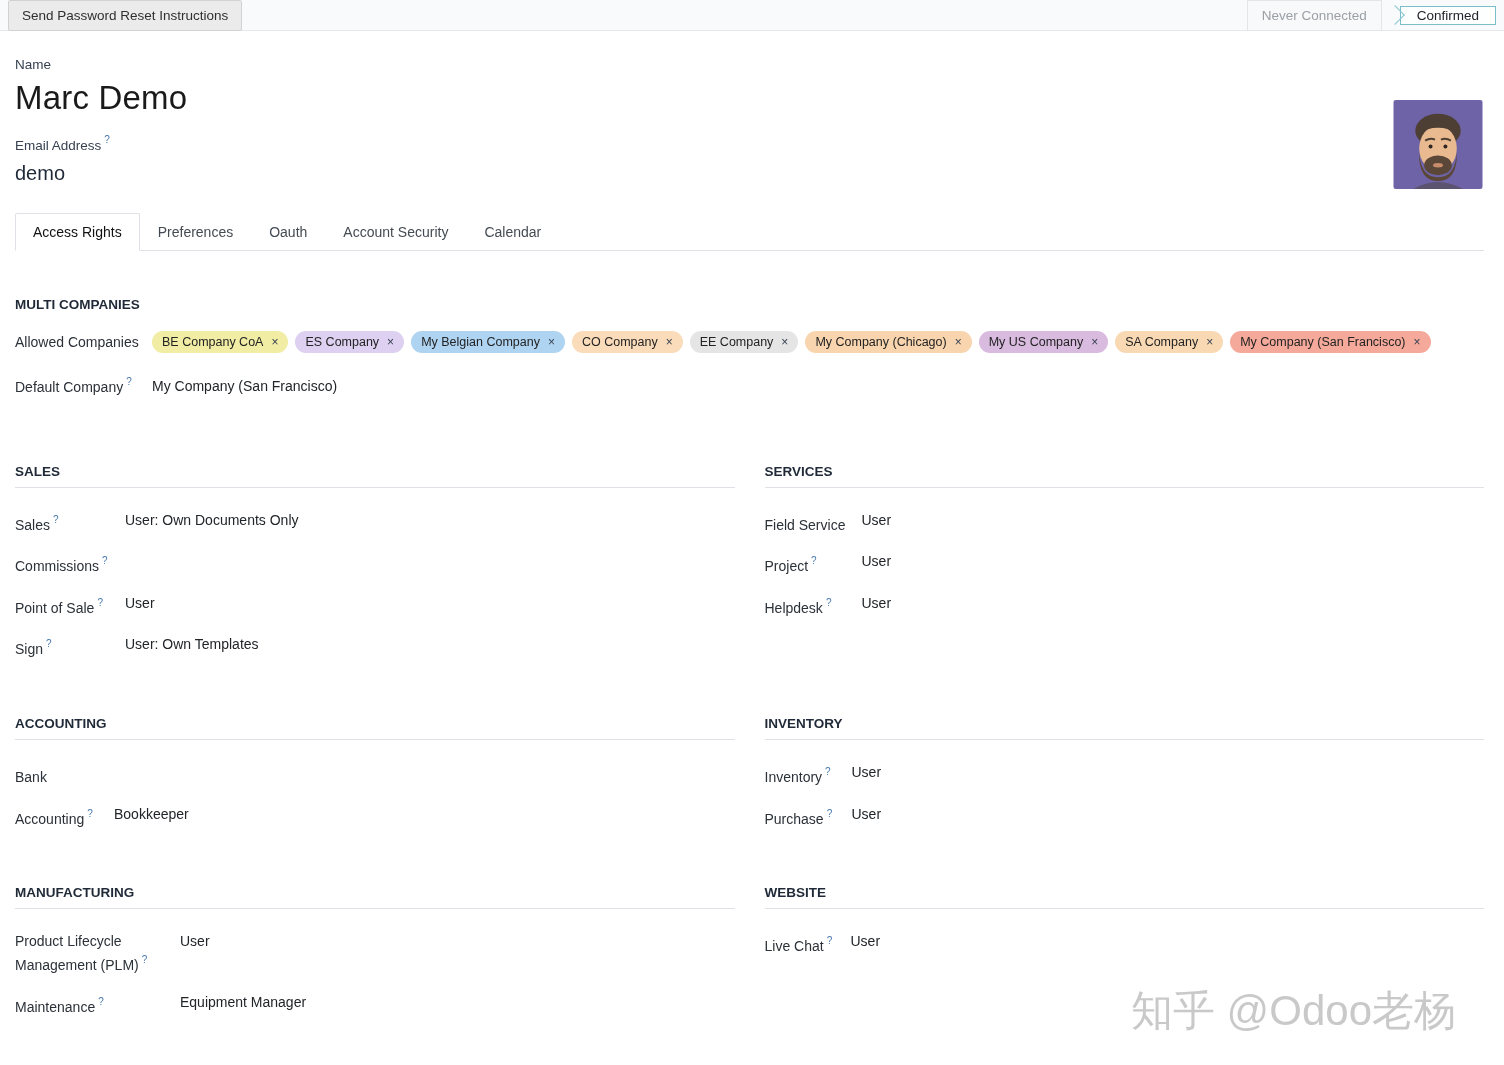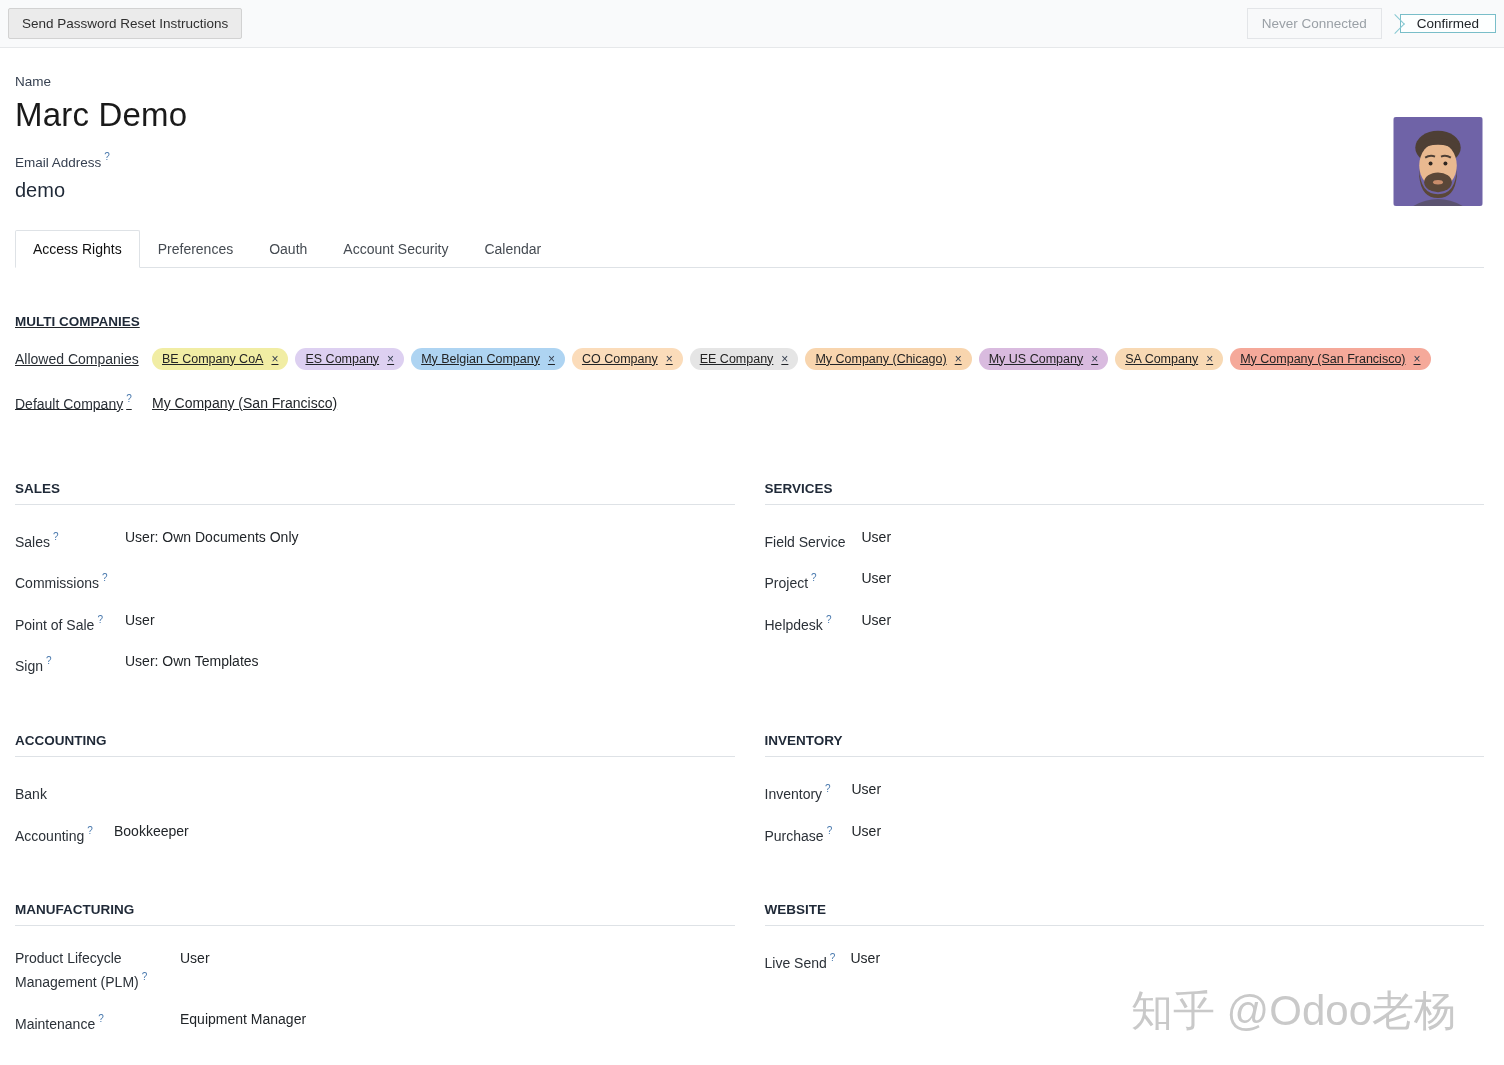--- a/index.html
+++ b/index.html
@@ -4,21 +4,21 @@
 <style>
   * { box-sizing: border-box; }
   html,body { margin:0; padding:0; }
   body {
     width:1504px; height:1065px; position:relative; overflow:hidden;
     background:#ffffff; color:#212529;
     font-family:"Liberation Sans", sans-serif; font-size:14px;
   }
   
   .topbar {
-    height:48px; background:#f9fafb; border-bottom:1px solid #e6e8ea;
+    height:31px; background:#f9fafb; border-bottom:1px solid #e6e8ea;
     display:flex; align-items:center; justify-content:space-between;
     padding:0 8px;
   }
   .btn-reset {
     background:#ebebeb; border:1px solid #d2d2d2; border-radius:2px;
     color:#2f2f2f; font-size:13.5px; padding:7px 13px; cursor:pointer;
     font-family:inherit;
   }
   .statusbar { display:flex; align-items:center; }
   .status-muted {
@@ -46,21 +46,21 @@
   .avatar svg { display:block; width:100%; height:100%; }
   
   .tabs { display:flex; margin-top:28px; border-bottom:1px solid #dee2e6; }
   .tab {
     padding:10px 17px; font-size:14px; color:#454b52; cursor:pointer;
     border:1px solid transparent; margin-bottom:-1px; border-radius:2px 2px 0 0;
   }
   .tab.active { background:#fff; border-color:#dee2e6 #dee2e6 #ffffff; color:#111; font-weight:500; }
   
   .group-title { font-size:13.5px; font-weight:700; color:#1f2937; }
-  .mc { margin-top:46px;text-decoration:underline; }
+  .mc { margin-top:46px; }
   .mc-row { display:grid; grid-template-columns:137px 1fr; align-items:center; margin-top:16px; min-height:28px; }
   .mc-label { font-size:14px; color:#2b3138; }
   .tags { display:flex; flex-wrap:wrap; gap:7px; align-items:center; }
   .tag {
     display:inline-flex; align-items:center; gap:8px;
     border-radius:11px; padding:3px 10px; font-size:12.5px; color:#232323;
     cursor:pointer; line-height:16px;
   }
   .tag .x { font-size:12px; color:#374151; cursor:pointer; }
   
@@ -258,21 +258,21 @@
         <div class="flabel"><span>Maintenance</span><sup class="help">?</sup></div>
         <div class="fvalue">Equipment Manager</div>
       </div>
 
     </div>
 
     <div class="section" style="--lw:86px">
       <div class="group-title">WEBSITE</div>
       <hr>
       <div class="frow">
-        <div class="flabel"><span>Live Send</span><sup class="help">?</sup></div>
+        <div class="flabel"><span>Live Chat</span><sup class="help">?</sup></div>
         <div class="fvalue">User</div>
       </div>
     </div>
 
   </div>
 </div>
 
 <div class="watermark">知乎 @Odoo老杨</div>
 
 </body></html>

